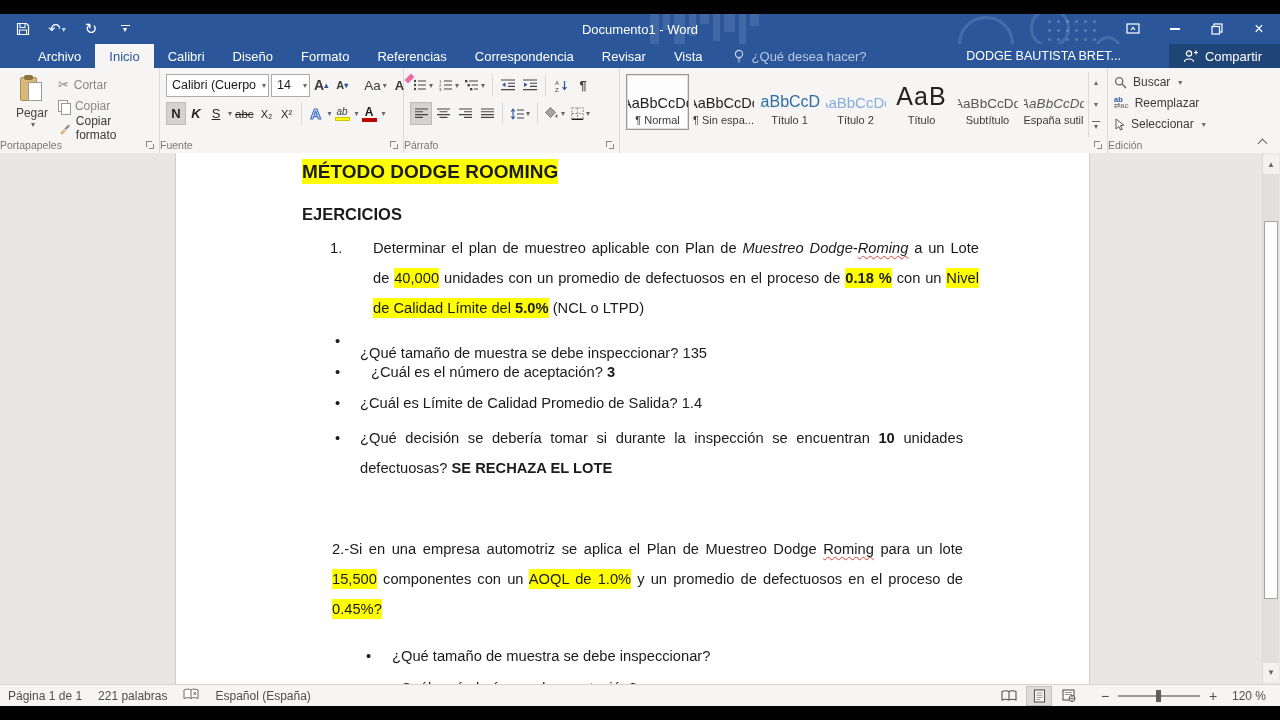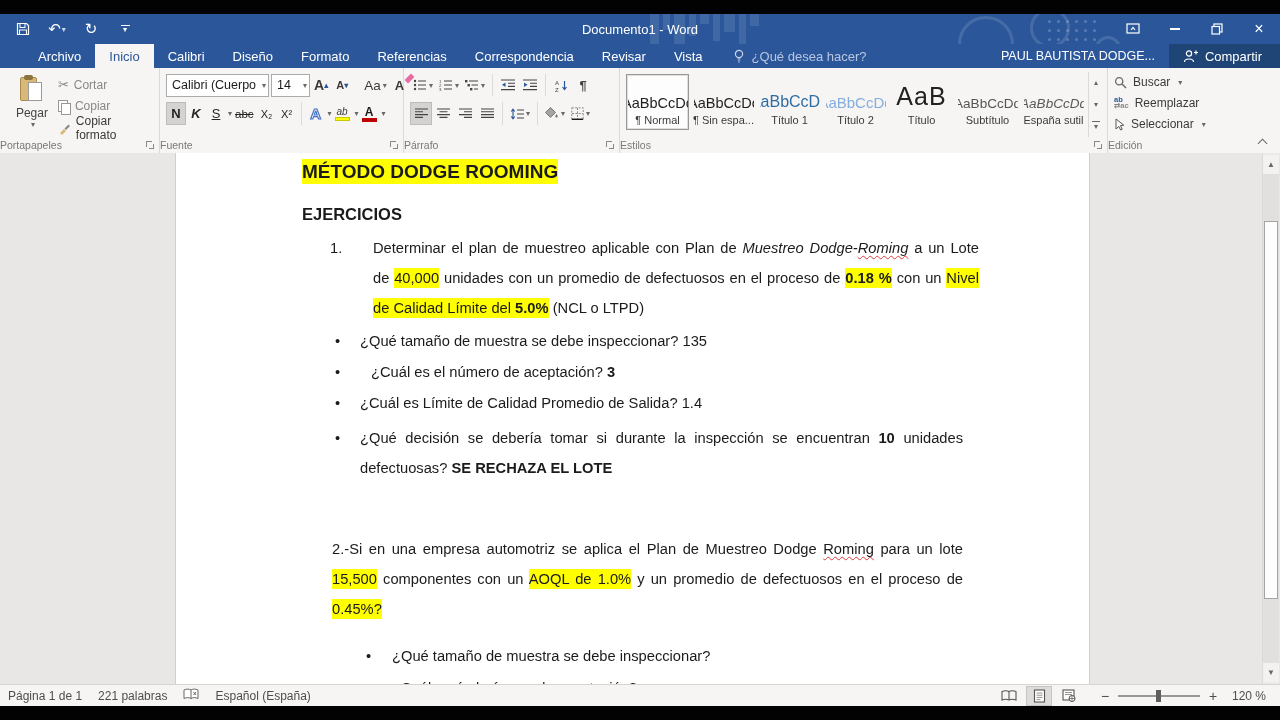--- a/index.html
+++ b/index.html
@@ -30,21 +30,21 @@
   .close-x { font-size:16px; }
 
   
   .tabrow { position:absolute; left:0; top:44px; width:1280px; height:24px; background:#2b579a; display:flex; align-items:stretch; z-index:49; }
   .tabs { display:flex; padding-left:24px; }
   .tab { padding:0 14px; display:flex; align-items:center; color:#fff; font-size:13px; white-space:nowrap; cursor:default; }
   .tab.active { background:#f6f5f4; color:#2b579a; }
   .tellme { display:flex; align-items:center; gap:7px; margin-left:16px; color:#b9c6e0; font-size:13px; }
   .tabrow-right { margin-left:auto; display:flex; align-items:stretch; }
   .username { display:flex; align-items:center; color:#fff; font-size:12.5px; margin-right:14px; white-space:nowrap; }
-  .share-btn { display:flex; align-items:center; gap:7px; background:#1f4577; color:#fff; font-size:13px; padding:0 18px 0 14px; }
+  .share-btn { display:flex; align-items:center; gap:7px; background:#1f4577; color:#fff; font-size:13px; padding:0 18px 0 14px;margin-left:34px; }
 
   
   .ribbon { position:absolute; left:0; top:68px; width:1280px; height:85px; background:#f6f5f4; display:flex; z-index:40; }
   .group { position:relative; height:85px; border-right:1px solid #dcd9d6; padding:4px 4px 16px 6px; }
   .group-label { position:absolute; left:0; right:0; bottom:2px; text-align:left; font-size:10.5px; color:#7a7876; }
   .dlg { position:absolute; right:4px; bottom:3px; width:9px; height:9px; }
   .dlg::before { content:""; position:absolute; left:0; top:0; width:5px; height:5px; border-left:1px solid #8a8886; border-top:1px solid #8a8886; }
   .dlg::after { content:""; position:absolute; right:1px; bottom:1px; width:4px; height:4px; border-right:1.5px solid #8a8886; border-bottom:1.5px solid #8a8886; }
   .arrow { font-size:8px; color:#6a6866; margin-left:2px; }
   .vdiv { width:1px; background:#dcd9d6; margin:2px 4px; align-self:stretch; }
@@ -257,21 +257,21 @@
         <div class="tab">Vista</div>
       </div>
     <div class="tellme">
       <svg width="12" height="15" viewBox="0 0 12 15">
           <circle cx="6" cy="5" r="3.6" fill="none" stroke="#c9d3e8" stroke-width="1.2"></circle>
           <path d="M4.5 9 h3 M4.8 11 h2.4 M5.2 13 h1.6" stroke="#c9d3e8" stroke-width="1.1"></path>
         </svg>
       <span>¿Qué desea hacer?</span>
     </div>
     <div class="tabrow-right">
-      <span class="username">PAUL BAUTISTA DODGE...</span>
+      <span class="username">DODGE BAUTISTA BRET...</span>
       <div class="share-btn">
         <svg width="15" height="15" viewBox="0 0 15 15">
             <circle cx="6" cy="4.5" r="2.6" fill="none" stroke="#fff" stroke-width="1.2"></circle>
             <path d="M1.5 13 c0-4 9-4 9 0" fill="none" stroke="#fff" stroke-width="1.2"></path>
             <path d="M11 3.5 h4 M13 1.5 v4" stroke="#fff" stroke-width="1.2"></path>
           </svg>
         <span>Compartir</span>
       </div>
     </div>
   </div>
@@ -504,21 +504,20 @@
           <div class="style-card">
             <div class="style-prev emphasis">AaBbCcDd</div>
             <div class="style-name">España sutil</div>
           </div>
         </div>
       <div class="style-scroll">
         <div class="ssb">▴</div>
         <div class="ssb">▾</div>
         <div class="ssb" style="position:relative"><span class="bar"></span>▾</div>
       </div>
-      <span class="group-label">Estilos</span>
       <span class="dlg"></span>
     </div>
 
     <div class="group g-edit" style="border-right:none">
       <div class="edit-item">
         <svg width="13" height="13" viewBox="0 0 13 13">
             <circle cx="5.2" cy="5.2" r="3.6" fill="none" stroke="#6a6866" stroke-width="1.3"></circle>
             <path d="M8 8 L12 12" stroke="#6a6866" stroke-width="1.4"></path>
           </svg>
         <span>Buscar</span>
@@ -562,21 +561,21 @@
         <div class="doc-block" style="left: 330px; top: 80px;">
           <span class="marker">1.</span>
           <div class="doc-text" style="margin-left: 43px; width: 606px;">
             <div class="doc-line just"><span class="sg">Determinar el plan de muestreo aplicable con Plan de </span><span class="sg i">Muestreo Dodge-</span><span class="sg i sq">Roming</span><span class="sg"> a un Lote</span></div>
             <div class="doc-line just"><span class="sg">de </span><span class="sg h">40,000</span><span class="sg"> unidades con un promedio de defectuosos en el proceso de </span><span class="sg b h">0.18 %</span><span class="sg"> con un </span><span class="sg h">Nivel</span></div>
             <div class="doc-line"><span class="sg h">de Calidad Límite del </span><span class="sg b h">5.0%</span><span class="sg"> (NCL o LTPD)</span></div>
           </div>
         </div>
         <div class="doc-block" style="left: 335px; top: 173px;">
           <span class="marker">•</span>
-          <div class="doc-text" style="margin-left: 25px; width: 603px;">
+          <div class="doc-text" style="margin-left: 25px; width: 603px; margin-top: 12px;">
             <div class="doc-line"><span class="sg">¿Qué tamaño de muestra se debe inspeccionar? 135</span></div>
           </div>
         </div>
         <div class="doc-block" style="left: 335px; top: 204px;">
           <span class="marker">•</span>
           <div class="doc-text" style="margin-left: 36px; width: 603px;">
             <div class="doc-line"><span class="sg">¿Cuál es el número de aceptación? </span><span class="sg b">3</span></div>
           </div>
         </div>
         <div class="doc-block" style="left: 335px; top: 235px;">

